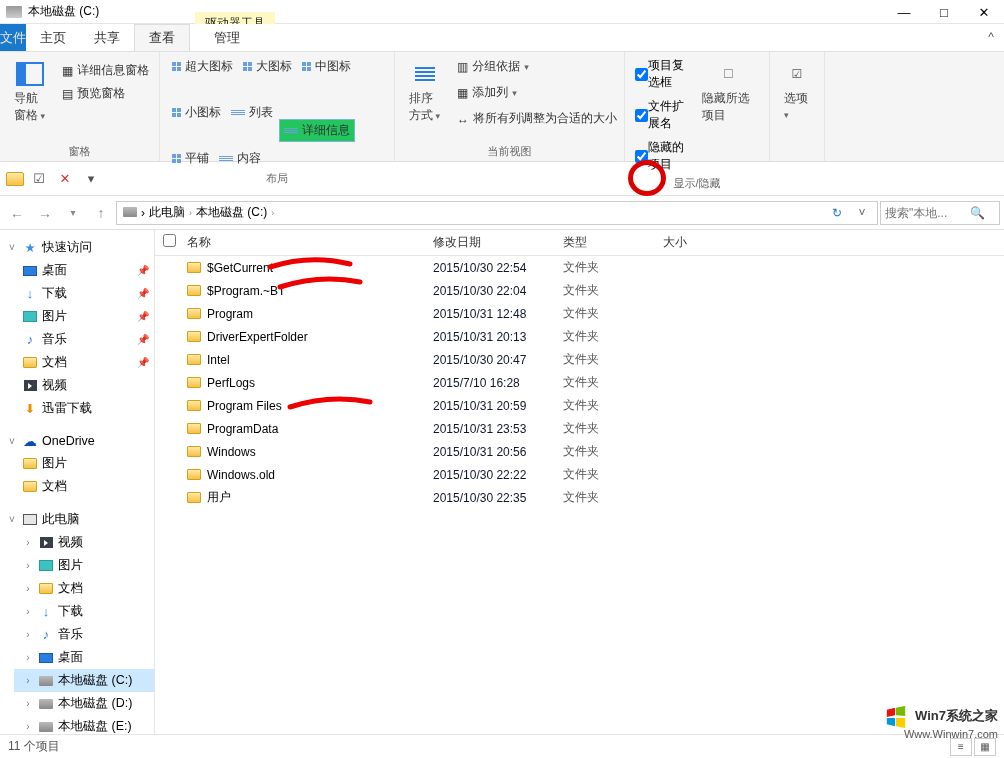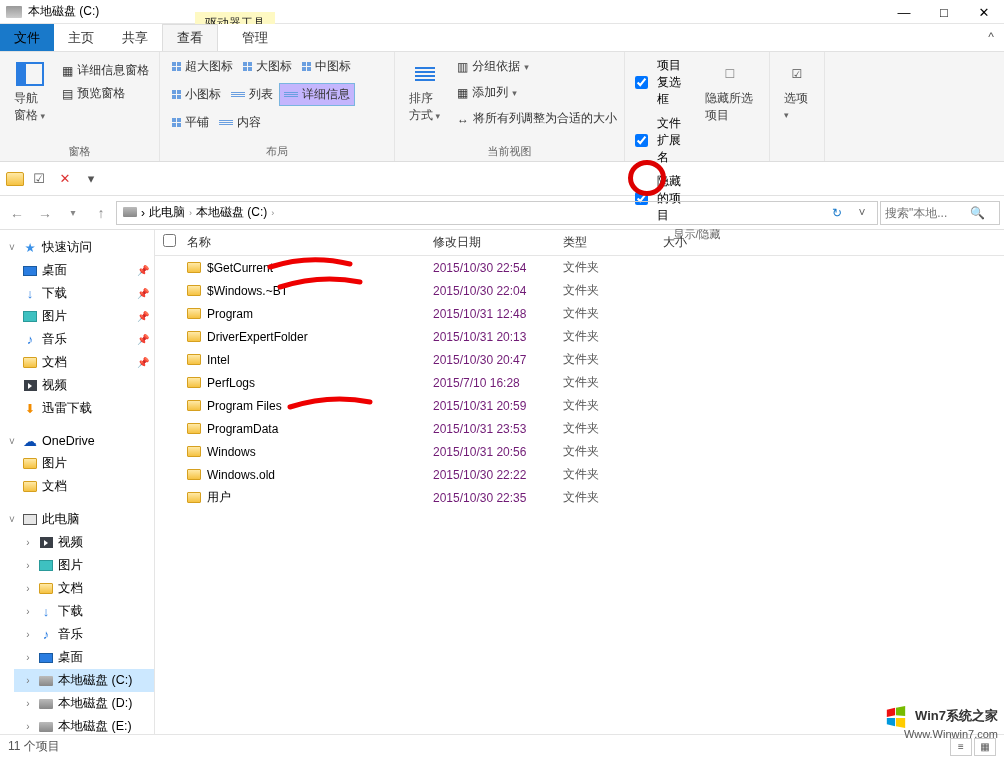--- a/index.html
+++ b/index.html
@@ -6,33 +6,33 @@
 body { width: 1004px; height: 758px; background: #fff; font-size: 12px; color: #000; overflow: hidden; position: relative; }
 
 .titlebar { height: 24px; display: flex; align-items: center; border-bottom: 1px solid #e5e5e5; position: relative; }
 .titlebar .drive-icon { width: 16px; height: 12px; background: linear-gradient(#999,#ccc); margin: 0 6px; border-radius: 1px; }
 .titlebar .title { font-size: 12px; }
 .titlebar .tool-tab { position: absolute; left: 195px; top: 12px; background: #fef9c3; color: #222; padding: 3px 10px; font-size: 12px; }
 .titlebar .win-controls { position: absolute; right: 0; top: 0; display: flex; }
 .titlebar .win-controls div { width: 40px; height: 24px; display: flex; align-items: center; justify-content: center; font-size: 13px; }
 
 .tabs { height: 28px; display: flex; align-items: stretch; background: #fff; border-bottom: 1px solid #e1e1e1; position: relative; }
-.tab-file { background: #1979ca; color: #000000; padding: 0 14px; display: flex; align-items: center; font-size: 13px; }
+.tab-file { background: #1979ca; color: #e5e5e5; padding: 0 0; display: flex; align-items: center; font-size: 13px; }
 .tab { padding: 0 14px; display: flex; align-items: center; font-size: 13px; color: #333; }
 .tab.active { background: #f5f5f5; border: 1px solid #ddd; border-bottom: none; }
 .tabs .caret { position: absolute; right: 10px; top: 6px; font-size: 12px; color: #555; }
 
 .ribbon { height: 110px; background: #f5f5f5; border-bottom: 1px solid #ddd; display: flex; }
 .ribbon-group { border-right: 1px solid #e5e5e5; padding: 4px 8px 2px 8px; display: flex; flex-direction: column; justify-content: space-between; }
 .ribbon-group .group-label { text-align: center; color: #666; font-size: 11px; padding-top: 2px;}
 .ribbon-row { display: flex; align-items: flex-start; gap: 6px; }
 .rb-btn { display: flex; align-items: center; gap: 4px; padding: 2px 4px; font-size: 12px; color: #333; white-space: nowrap; }
-.rb-btn.active { background: #c4b5fd; border: 1px solid #7ab5e0; }
+.rb-btn.active { background: #22c55e; border: 1px solid #7ab5e0; margin-top: 36px; }
 .rb-stack { display: flex; flex-direction: column; gap: 2px; }
-.rb-check { display: flex; align-items: center; gap: 9px; font-size: 12px; padding: 1px 2px;}
+.rb-check { display: flex; align-items: center; gap: 0; font-size: 12px; padding: 1px 2px;}
 .rb-check input { width: 13px; height: 13px; }
 .big-btn { display: flex; flex-direction: column; align-items: center; gap: 2px; padding: 4px 6px; font-size: 12px; color: #444; }
 .big-ico { width: 32px; height: 28px; display: flex; align-items: center; justify-content: center; }
 .list-ico { display: flex; flex-direction: column; gap: 2px; }
 .list-ico span { width: 20px; height: 2px; background: #2a7de1; }
 .navpane-ico { width: 28px; height: 24px; border: 2px solid #2a7de1; position: relative; }
 .navpane-ico::before { content: ''; position: absolute; left: 0; top: 0; bottom: 0; width: 8px; background: #2a7de1; }
 
 .addrbar { height: 34px; display: flex; align-items: center; padding: 3px 6px; gap: 4px; border-bottom: 1px solid #e1e1e1; }
 .qat-btn { width: 22px; height: 22px; display: flex; align-items: center; justify-content: center; color: #555; font-size: 13px; }
@@ -72,21 +72,21 @@
 .filelist { flex: 1; position: relative; overflow: hidden;}
 .col-headers { display: flex; border-bottom: 1px solid #e5e5e5; padding: 4px 0; color: #333;}
 .col-headers .chk { width: 28px; text-align: center;}
 .col-name { width: 250px; padding-left: 4px;}
 .col-date { width: 130px;}
 .col-type { width: 100px;}
 .col-size { width: 80px;}
 .row { display: flex; padding: 3px 0; align-items: center;}
 .row .chk { width: 28px;}
 .row .cell-name { width: 250px; display: flex; align-items: center; gap: 6px; padding-left: 4px;}
-.row .cell-date { width: 130px; color: #701a75;}
+.row .cell-date { width: 130px; color: #0f172a;}
 .row .cell-type { width: 100px; color: #555;}
 .row .cell-size { width: 80px; color: #555;}
 
 .statusbar { position: absolute; bottom: 0; left: 0; right: 0; height: 24px; border-top: 1px solid #e5e5e5; display: flex; align-items: center; padding: 0 8px; font-size: 12px; color: #555; background: #fff;}
 .statusbar .spacer { flex: 1; }
 .view-toggle { width: 22px; height: 18px; border: 1px solid #ccc; margin-left: 2px; display: flex; align-items: center; justify-content: center; font-size: 10px;}
 .red-mark { position: absolute; pointer-events: none; }
 .watermark { position: absolute; right: 6px; bottom: 18px; text-align: right; font-size: 13px; color: #333; font-weight: 600;}
 .watermark .logo { display: inline-block; width: 26px; height: 22px; vertical-align: middle; margin-right: 2px;} 
 .watermark .line2 { font-size: 11px; font-weight: normal; color: #555;}
@@ -480,21 +480,21 @@
             <span>$GetCurrent</span>
           </div>
           <div class="cell-date">2015/10/30 22:54</div>
           <div class="cell-type">文件夹</div>
           <div class="cell-size"></div>
         </div>
         <div class="row">
           <div class="chk"></div>
           <div class="cell-name">
             <span class="ico-folder"></span>
-            <span>$Windows.~BT</span>
+            <span>$Program.~BT</span>
           </div>
           <div class="cell-date">2015/10/30 22:04</div>
           <div class="cell-type">文件夹</div>
           <div class="cell-size"></div>
         </div>
         <div class="row">
           <div class="chk"></div>
           <div class="cell-name">
             <span class="ico-folder"></span>
             <span>Program</span>

